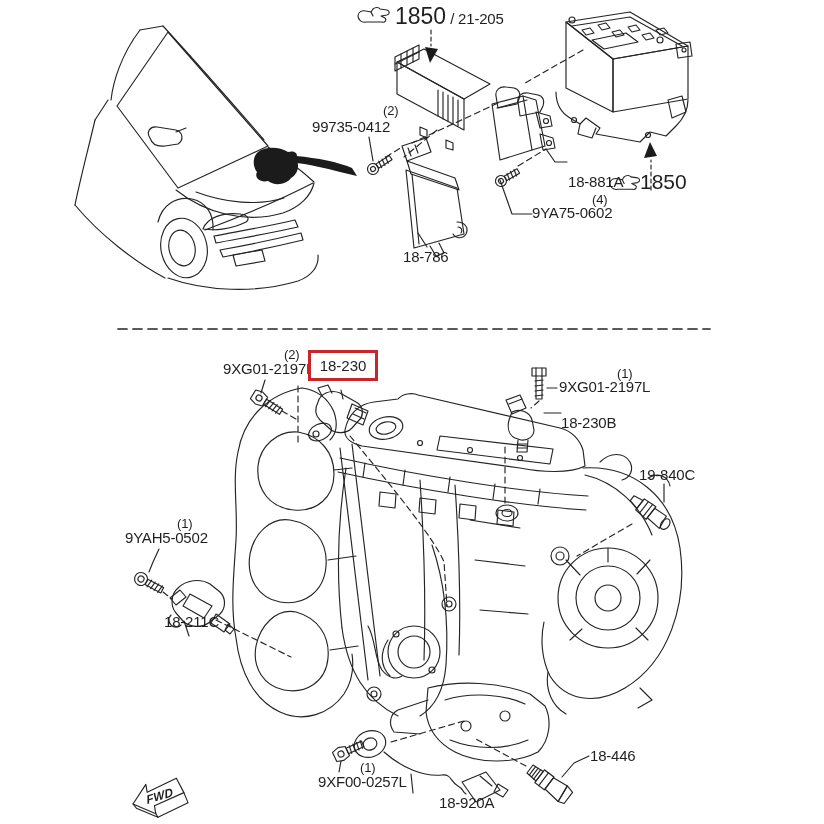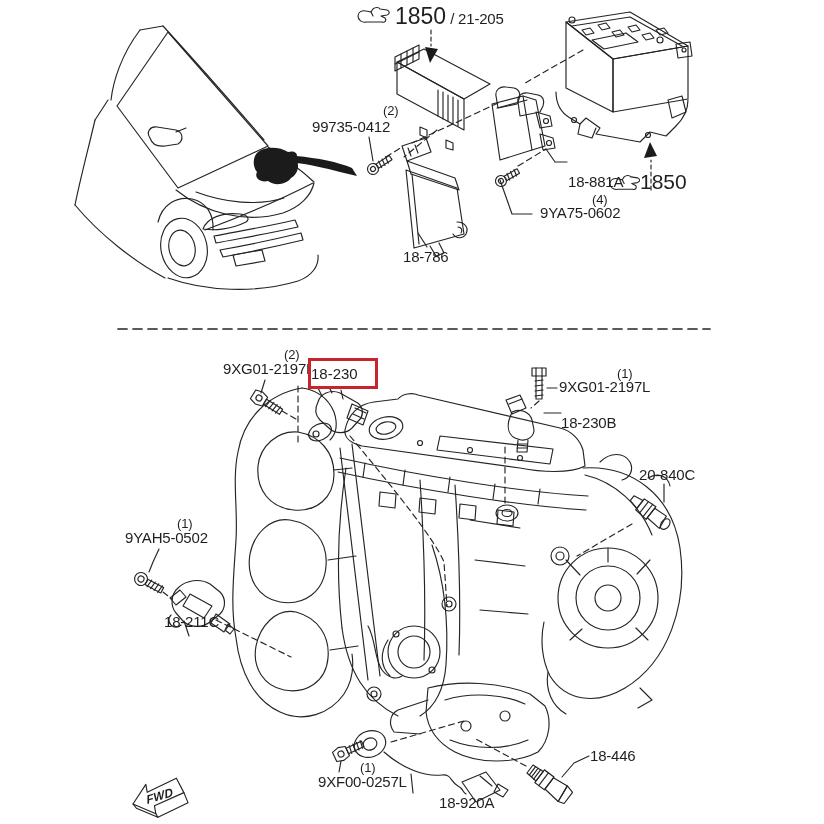--- a/index.html
+++ b/index.html
@@ -11,22 +11,22 @@
   svg.art .fill{fill:#1b1b1b;stroke:none;}
   svg.art .dash{stroke-dasharray:6 4;}
   svg.art .dash2{stroke-dasharray:4 3;}
   svg.art .divider{stroke-dasharray:9 6;stroke-width:1.7;}
   svg.art .thin{stroke-width:1;}
   .lbl{position:absolute;white-space:nowrap;font-size:15px;letter-spacing:-0.2px;line-height:1.05;}
   .qty{font-size:13px;}
   .code-lg{font-size:23px;letter-spacing:0;}
   .code-md{font-size:21px;letter-spacing:0;}
   .ref-sm{font-size:15px;margin-left:4px;}
-  .hl-box{position:absolute;left:308px;top:358px;width:64px;height:25px;
-          border:3.5px solid #c9242b;display:flex;align-items:center;
+  .hl-box{position:absolute;left:308px;top:350px;width:64px;height:25px;
+          border:3.5px solid #c9242b;display:flex;align-items:center;justify-content:center;
           font-size:15px;background:#fff;}
   .fwd-text{position:absolute;left:146px;top:789px;font-size:12px;font-weight:bold;font-style:italic;
             transform:rotate(-17deg) skewX(-6deg);}
 </style>
 </head>
 <body>
 
 <div class="stage">
 
 <svg class="art" width="824" height="824" viewBox="0 0 824 824">
@@ -389,35 +389,35 @@
 <div class="lbl qty" style="left:383px;top:104px;">(2)</div>
 <div class="lbl" style="left:312px;top:119px;">99735-0412</div>
 
 <div class="lbl" style="left:403px;top:249px;">18-786</div>
 
 <div class="lbl" style="left:568px;top:154px;margin-top:20px;">18-881A</div>
 
 <div class="lbl code-md" style="left:640px;top:171px;">1850</div>
 
 <div class="lbl qty" style="left:592px;top:193px;">(4)</div>
-<div class="lbl" style="left:532px;top:205px;margin-left:8px;">9YA75-0602</div>
+<div class="lbl" style="left:532px;top:205px;">9YA75-0602</div>
 
 <div class="lbl qty" style="left:284px;top:348px;">(2)</div>
 <div class="lbl" style="left:223px;top:361px;">9XG01-2197L</div>
 
 <div class="hl-box">
   <span>18-230</span>
 </div>
 
 <div class="lbl qty" style="left:617px;top:367px;">(1)</div>
 <div class="lbl" style="left:559px;top:379px;">9XG01-2197L</div>
 
 <div class="lbl" style="left:561px;top:406px;margin-top:9px;">18-230B</div>
 
-<div class="lbl" style="left:639px;top:467px;">20-840C</div>
+<div class="lbl" style="left:639px;top:467px;">19-840C</div>
 
 <div class="lbl qty" style="left:177px;top:517px;">(1)</div>
 <div class="lbl" style="left:125px;top:530px;">9YAH5-0502</div>
 
 <div class="lbl" style="left:164px;top:614px;">18-211C</div>
 
 <div class="lbl qty" style="left:360px;top:761px;">(1)</div>
 <div class="lbl" style="left:306px;top:774px;margin-left:12px;">9XF00-0257L</div>
 
 <div class="lbl" style="left:391px;top:795px;margin-left:48px;">18-920A</div>

